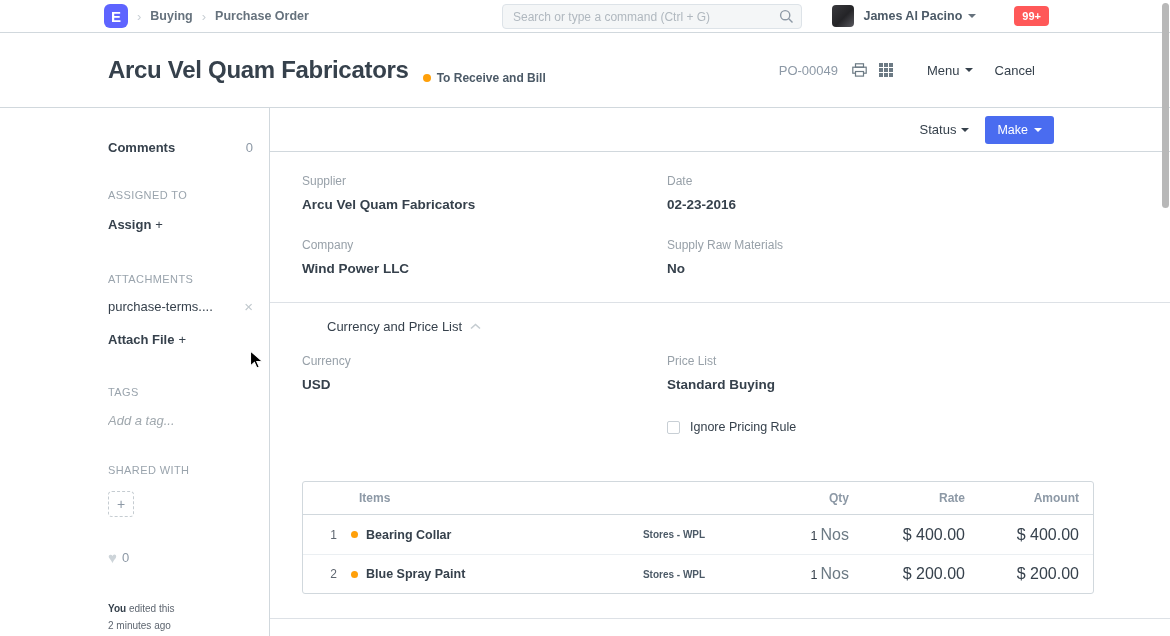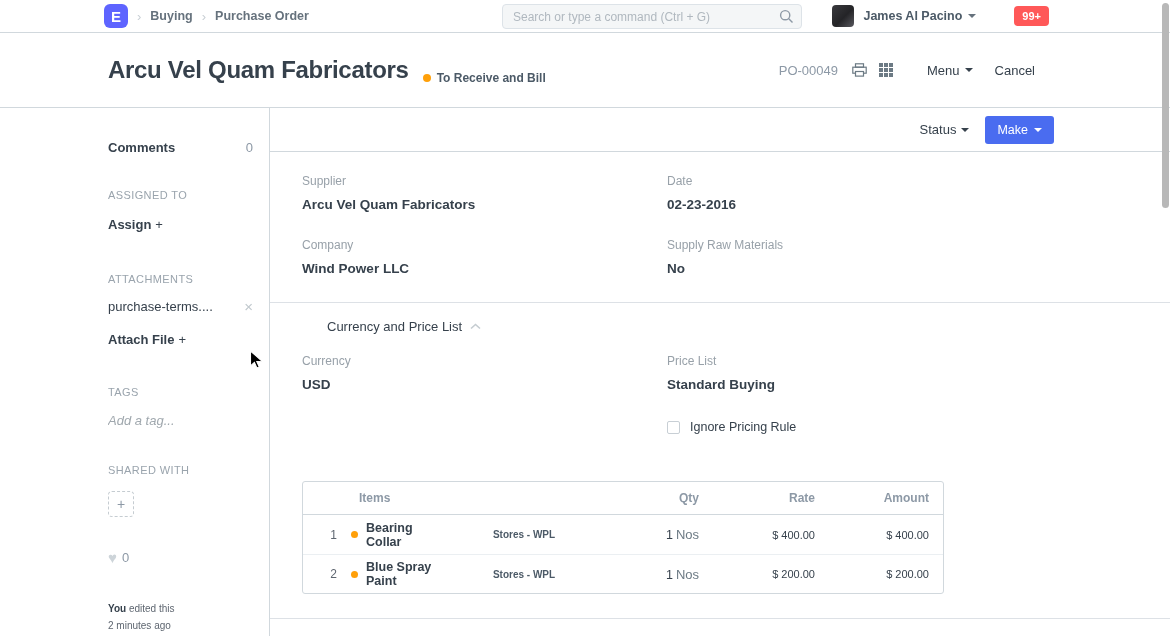--- a/index.html
+++ b/index.html
@@ -83,35 +83,35 @@
   .section-divider { border:none; border-top:1px solid #dde1e6; margin:0; width:100%; }
   .sec1 { padding-top:22px; }
   .sec2-head { display:flex; align-items:center; padding:16px 0 20px 0;margin-left:25px; }
   .sec2-title { font-size:13px; color:#36414c; }
   .chev-up { margin-left:8px; }
   .checkbox-row { display:flex; align-items:center; margin-top:2px; }
   .checkbox { width:13px; height:13px; border:1px solid #c8cfd5; border-radius:2px; background:#fff; }
   .checkbox-label { font-size:12.5px; color:#36414c; margin-left:10px; }
 
   
-  .grid-table { width:642px; border:1px solid #d1d8dd; border-radius:3px; margin-top:47px;
+  .grid-table { width:792px; border:1px solid #d1d8dd; border-radius:3px; margin-top:47px;
     overflow:hidden; background:#fff; }
   .t-row { display:grid; grid-template-columns:46px 1fr 150px 100px 116px 128px; align-items:center; }
   .t-head { height:33px; border-bottom:1px solid #d1d8dd; }
   .t-head .th { font-size:12px; font-weight:bold; color:#8d99a6; }
   .t-body-row { height:39px; }
   .t-body-row + .t-body-row { border-top:1px solid #ebeff2; }
   .c-idx { text-align:right; padding-right:12px; font-size:12px; color:#5e6670; }
   .c-item { display:flex; align-items:center; padding-left:2px; }
   .item-dot { width:7px; height:7px; border-radius:50%; background:#ffa00a; margin-right:8px; flex-shrink:0; }
   .item-name { font-size:12.5px; font-weight:bold; color:#36414c; }
   .c-wh { text-align:center; font-size:10px; font-weight:bold; color:#4c5a67; }
   .c-qty { text-align:right; font-size:12.5px; color:#36414c; }
-  .c-qty .uom { font-size:13px; color:#6c7a84; margin-left:3px; }
-  .c-rate, .c-amt { text-align:right; font-size:11px; color:#36414c; }
+  .c-qty .uom { font-size:16px; color:#6c7a84; margin-left:3px; }
+  .c-rate, .c-amt { text-align:right; font-size:16px; color:#36414c; }
   .c-amt { padding-right:14px; }
   .bottom-divider { border:none; border-top:1px solid #dde1e6; margin-top:24px;
     margin-left:-32px; width:900px; }
 
   
   .scrollbar-thumb { position:absolute; top:3px; right:1px; width:7px; height:205px;
     background:#b8b8b8; border-radius:4px; z-index:50; }
   .cursor { position:absolute; left:249px; top:350px; z-index:60; pointer-events:none; }
   svg.iconsvg { display:block; }
 </style>

